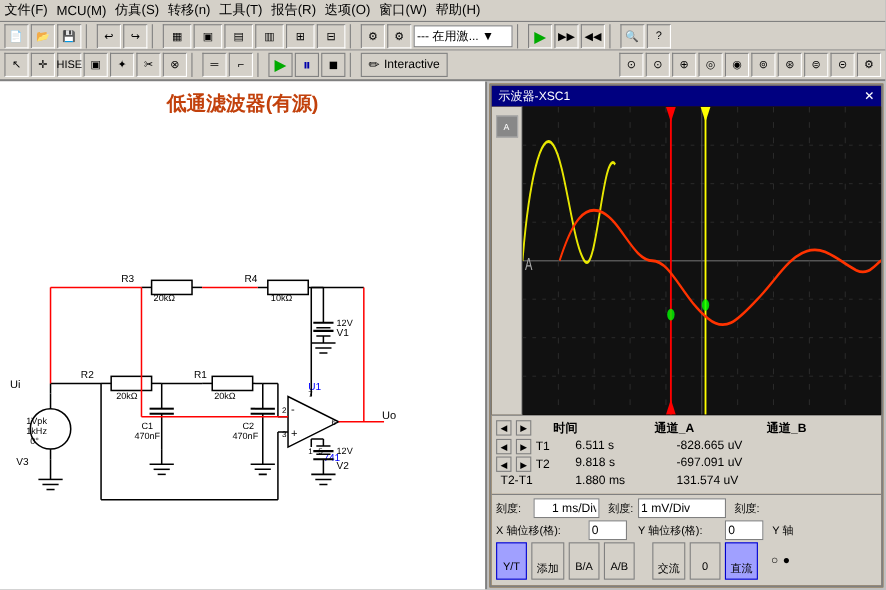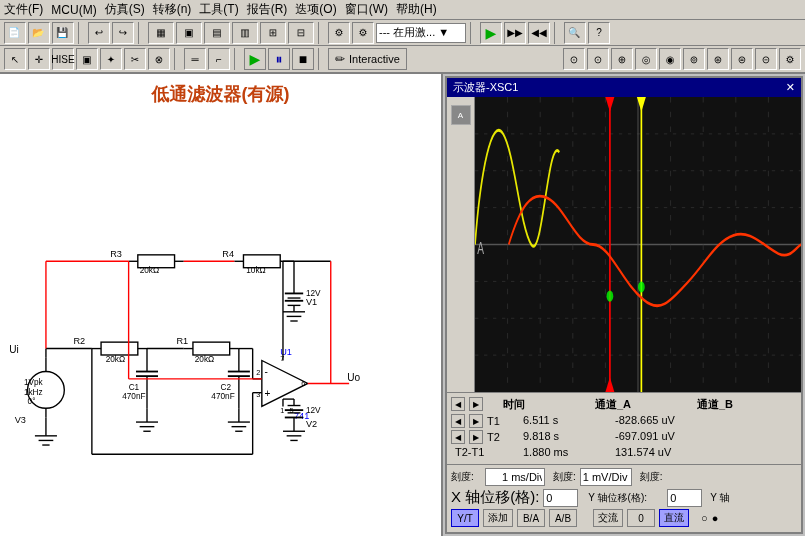--- a/index.html
+++ b/index.html
@@ -190,21 +190,21 @@
       padding: 0 2px;
     }
 
     .ctrl-btn {
       height: 18px;
       min-width: 28px;
       background: #d4d0c8;
       border: 1px solid #808080;
       font-size: 10px;
       cursor: pointer;
-      padding: 0 4px;
+      padding: 16px 4px;
     }
     .ctrl-btn.active {
       background: #a0a0ff;
       border-color: #0000cc;
     }
 
     .arrow-btn {
       width: 14px; height: 14px;
       background: #d4d0c8;
       border: 1px solid #808080;
@@ -584,26 +584,26 @@
         </div>
       </div>
 
       <div class="osc-controls">
 
 
         <div class="ctrl-row">
           <span style="min-width:30px; font-size:10px;">刻度:</span>
           <input class="ctrl-input" value="1 ms/Div" style="width: 60px; padding-left: 16px;">
           <span style="font-size:10px; margin-left:4px;">刻度:</span>
-          <input class="ctrl-input" value="1 mV/Div" style="width: 52px;">
+          <input class="ctrl-input" value="1 mV/Div" style="width: 80px;">
           <span style="font-size:10px; margin-left:4px;">刻度:</span>
         </div>
 
         <div class="ctrl-row">
-          <span style="font-size:15px; min-width:80px;">X 轴位移(格):</span>
+          <span style="font-size:10px; min-width:80px;">X 轴位移(格):</span>
           <input class="ctrl-input" value="0" style="width: 35px;">
           <span style="font-size:10px; margin-left:6px; min-width:75px;">Y 轴位移(格):</span>
           <input class="ctrl-input" value="0" style="width: 35px;">
           <span style="font-size:10px; margin-left:4px;">Y 轴</span>
         </div>
 
         <div class="ctrl-row" style="margin-top:2px;">
           <button class="ctrl-btn active">Y/T</button>
           <button class="ctrl-btn">添加</button>
           <button class="ctrl-btn">B/A</button>

